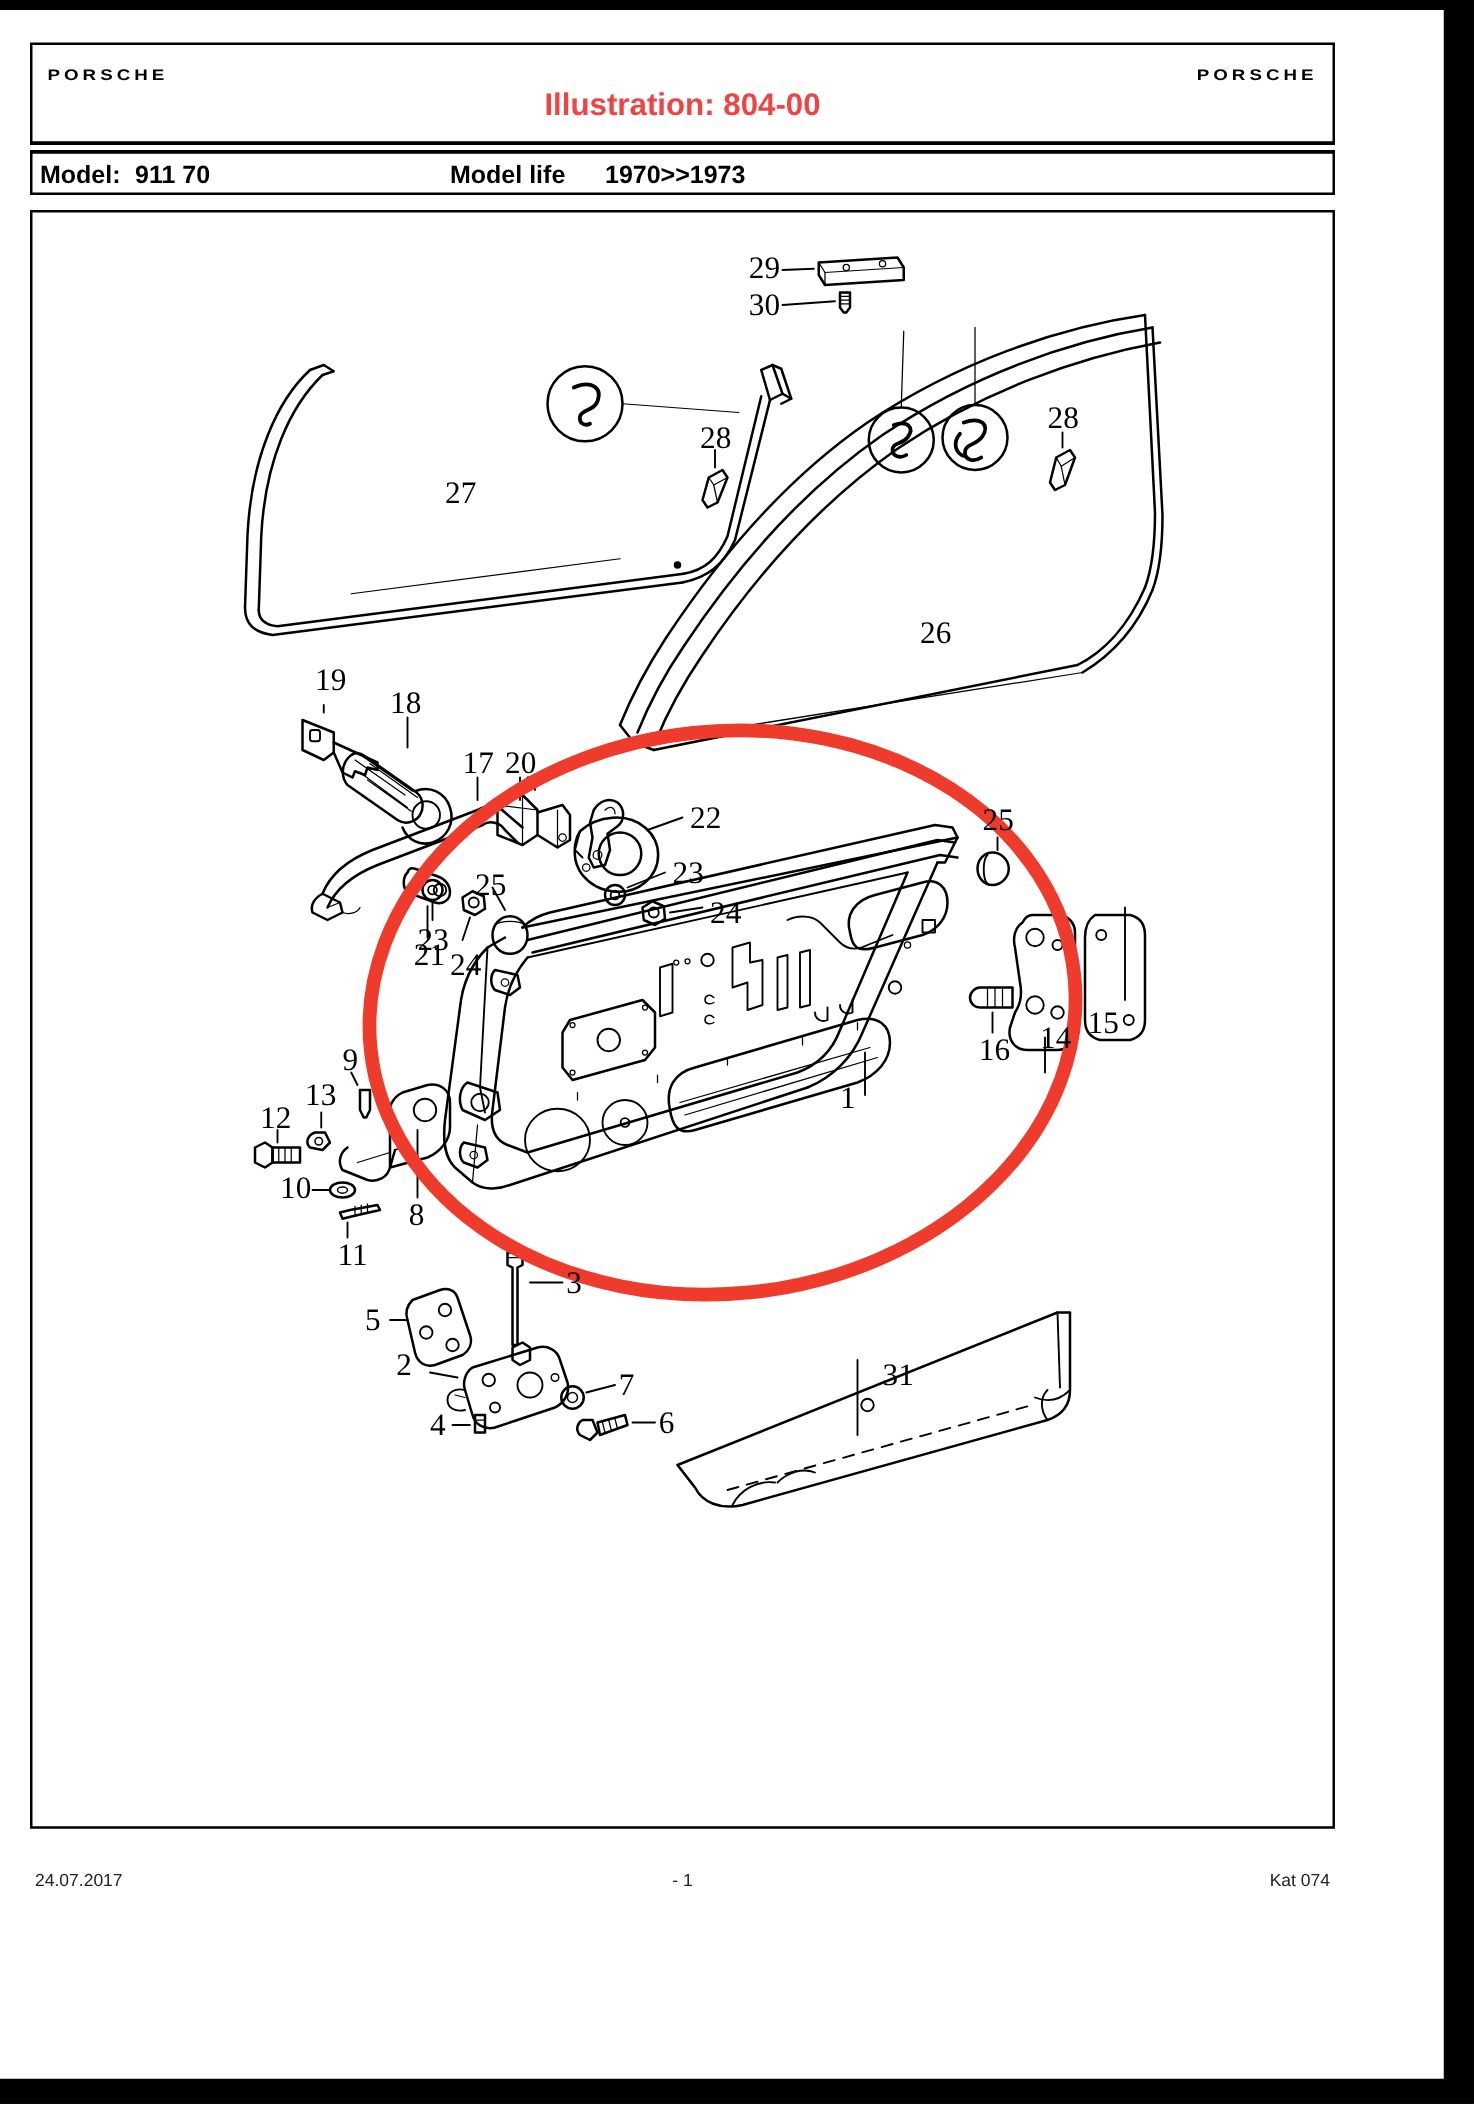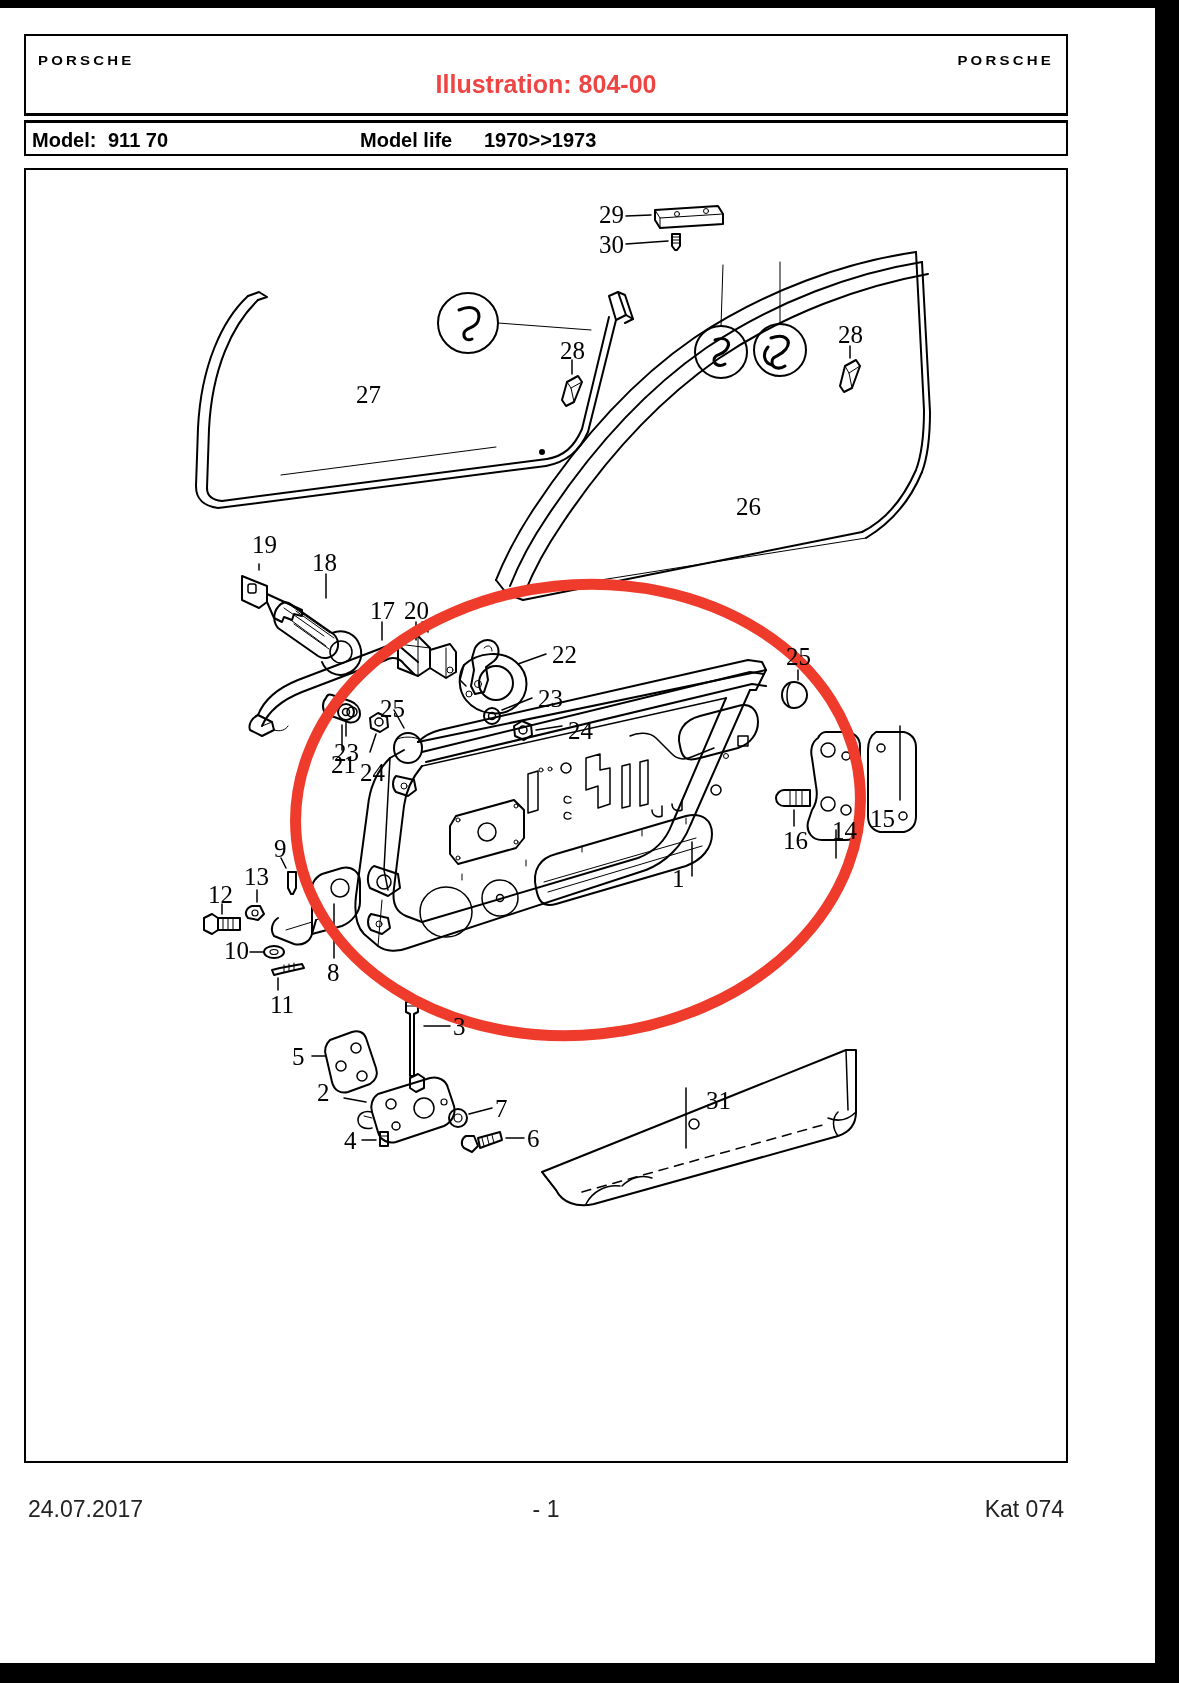--- a/index.html
+++ b/index.html
@@ -17,21 +17,21 @@
 
   .model-box{position:absolute;left:24px;top:112px;width:1044px;height:36px;border:2px solid #000;border-top:3px solid #000;box-sizing:border-box;background:#fff;}
   .model-box .lab{position:absolute;top:6px;font-size:20px;font-weight:700;color:#000;white-space:nowrap;}
   .m-key{left:6px;} .m-val{left:82px;} .m-life{left:320px;margin-left:14px;} .m-lifeval{left:444px;margin-left:14px;}
 
   
   .frame{position:absolute;left:24px;top:160px;width:1044px;height:1295px;border:2px solid #000;box-sizing:border-box;background:#fff;}
 
   
   .footer{position:absolute;left:24px;top:1488px;width:1044px;height:26px;}
-  .footer span{position:absolute;top:0;font-size:23px;color:#222;white-space:nowrap;}
+  .footer span{position:absolute;top:0;font-size:14px;color:#222;white-space:nowrap;}
   .f-date{left:4px;} .f-page{left:0;right:0;text-align:center;} .f-kat{right:4px;text-align:right;}
 
   
   .canvas{position:absolute;left:0;top:0;width:1044px;height:1295px;}
   .canvas svg{position:absolute;left:0;top:0;}
 
   
   .num{position:absolute;font-size:25px;color:#000;font-family:"Liberation Serif",serif;line-height:1;white-space:nowrap;}
 </style>
 </head>

